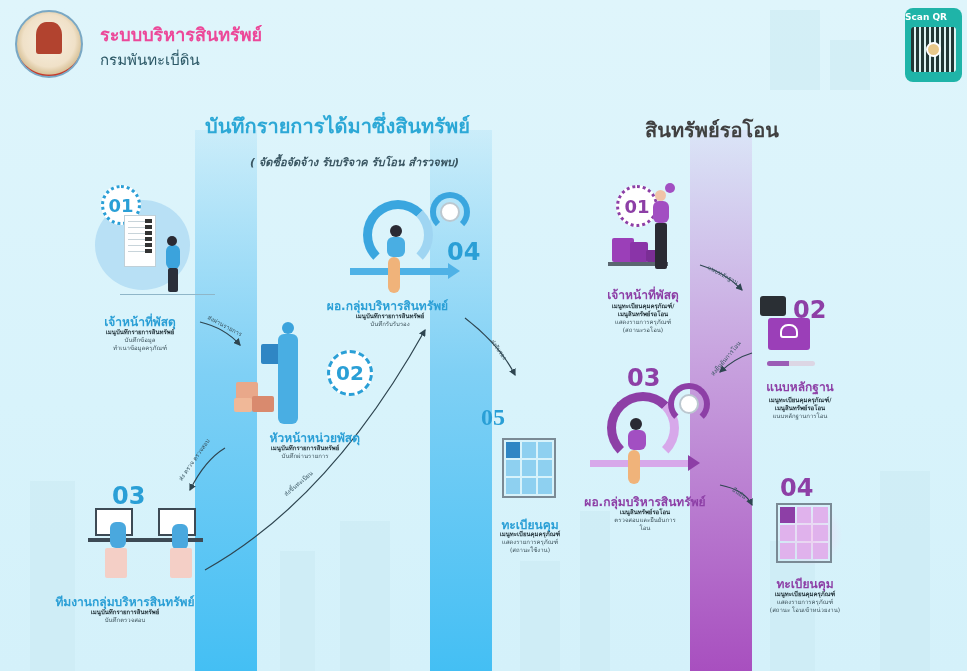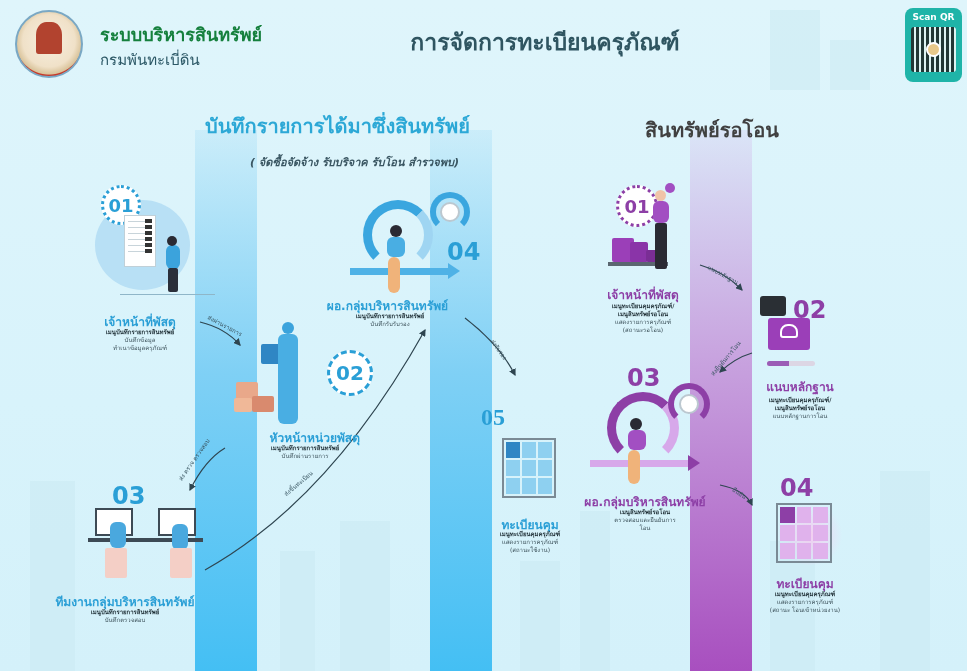--- a/index.html
+++ b/index.html
@@ -19,27 +19,27 @@
   .band { position: absolute; top: 130px; bottom: 0; }
   .band-blue-1 { left: 195px; width: 62px; background: linear-gradient(180deg, rgba(150,215,245,0.25) 0%, #7fd0f5 45%, #44bff4 100%); }
   .band-blue-2 { left: 430px; width: 62px; background: linear-gradient(180deg, rgba(150,215,245,0.25) 0%, #7fd0f5 45%, #44bff4 100%); }
   .band-purple { left: 690px; width: 62px; background: linear-gradient(180deg, rgba(215,200,240,0.35) 0%, #c9a6e0 40%, #a84fbf 100%); }
 
   
   .logo { left: 15px; top: 10px; width: 68px; height: 68px; border-radius: 50%;
     background: radial-gradient(circle at 50% 45%, #f7efe0 0%, #f0e1c8 55%, #d9c39a 70%, #c73a2a 72%, #c73a2a 80%, #2f7fb0 81%, #e8eef2 86%);
     border: 2px solid #7aa8c4; }
   .logo-figure { left: 36px; top: 22px; width: 26px; height: 32px; background: #b2432f; border-radius: 40% 40% 10% 10%; }
-  .org-title { left: 100px; top: 20px; font-size: 18px; font-weight: bold; color: #15803d; text-align: center; }
+  .org-title { left: 100px; top: 20px; font-size: 18px; font-weight: bold; color: #ec4899; text-align: center; }
   .org-sub { left: 100px; top: 48px; font-size: 15px; color: #2c5866; }
 
   .main-title { left: 330px; top: 25px; width: 430px; text-align: center; font-size: 23px; font-weight: bold; color: #2f5561; line-height: 34px; }
 
   .qr-card { left: 905px; top: 8px; width: 57px; height: 74px; background: #1fb4a8; border-radius: 8px; }
-  .qr-label { left: 905px; top: 12px; width: 57px; text-align: center; color: #fff; font-size: 9px; font-weight: bold; }
+  .qr-label { left: 905px; top: 12px; width: 57px; text-align: left; color: #fff; font-size: 9px; font-weight: bold; }
   .qr-code { left: 911px; top: 27px; width: 45px; height: 45px; background:
       repeating-linear-gradient(90deg, #222 0 3px, #fff 3px 5px),
       #fff; border-radius: 3px; opacity: 0.85; }
   .qr-center { left: 926px; top: 42px; width: 15px; height: 15px; background: #e8c98a; border-radius: 50%; border: 2px solid #fff; }
 
   
   .sec-title-blue { left: 205px; top: 110px; font-size: 20px; font-weight: bold; color: #2ca8d6; }
   .sec-sub-blue { left: 250px; top: 153px; font-size: 11px; font-style: italic; color: #3a5662; font-weight: bold; }
   .sec-title-purple { left: 645px; top: 114px; font-size: 20px; font-weight: bold; color: #404040; }
 
@@ -100,21 +100,20 @@
 <div class="band band-blue-1"></div>
 <div class="band band-blue-2"></div>
 <div class="band band-purple"></div>
 
 <div class="abs logo"></div>
 <div class="abs logo-figure"></div>
 <div class="abs org-title">ระบบบริหารสินทรัพย์</div>
 <div class="abs org-sub">กรมพันทะเบี่ดิน</div>
 
 <div class="abs main-title">
-  <div>การจัดการทะเบียนครุภัณฑ์</div>
 </div>
 
 <div class="abs qr-card"></div>
 <div class="abs qr-label">Scan QR</div>
 <div class="abs qr-code"></div>
 <div class="abs qr-center"></div>
 
 <div class="abs sec-title-blue">บันทึกรายการได้มาซึ่งสินทรัพย์</div>
 <div class="abs sec-sub-blue">( จัดซื้อจัดจ้าง รับบริจาค รับโอน สำรวจพบ)</div>
 <div class="abs sec-title-purple">สินทรัพย์รอโอน</div>

